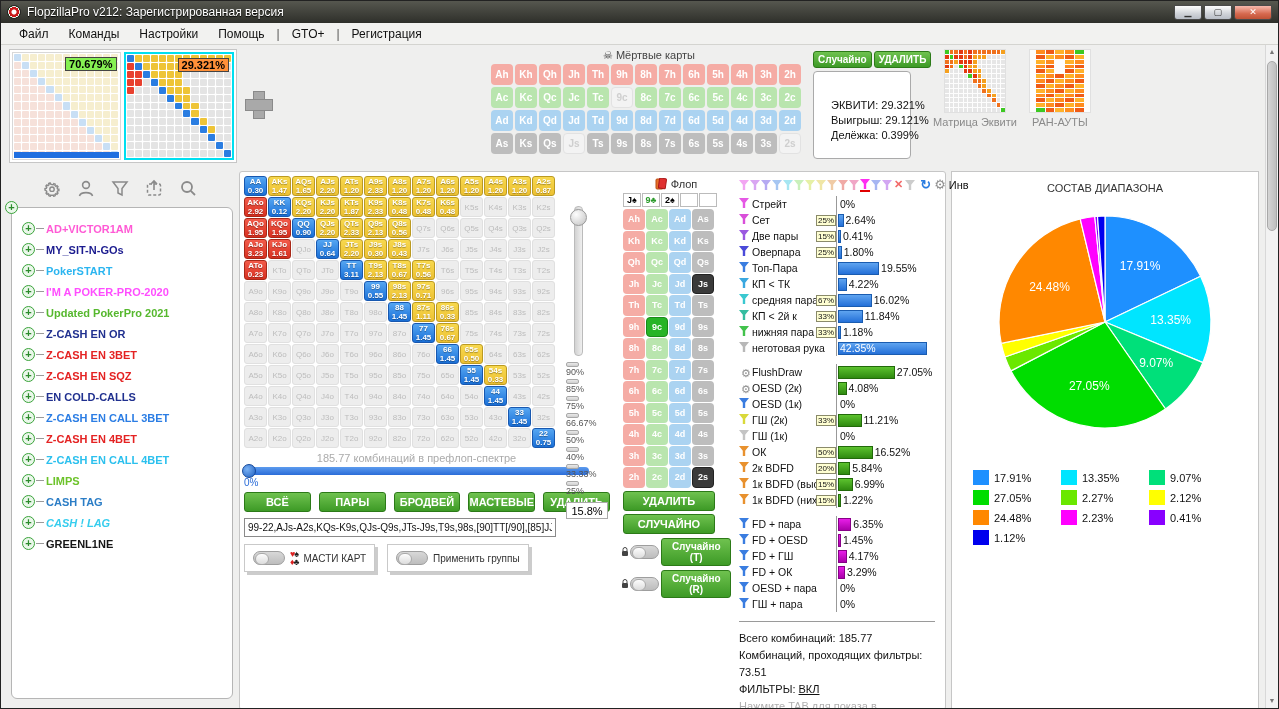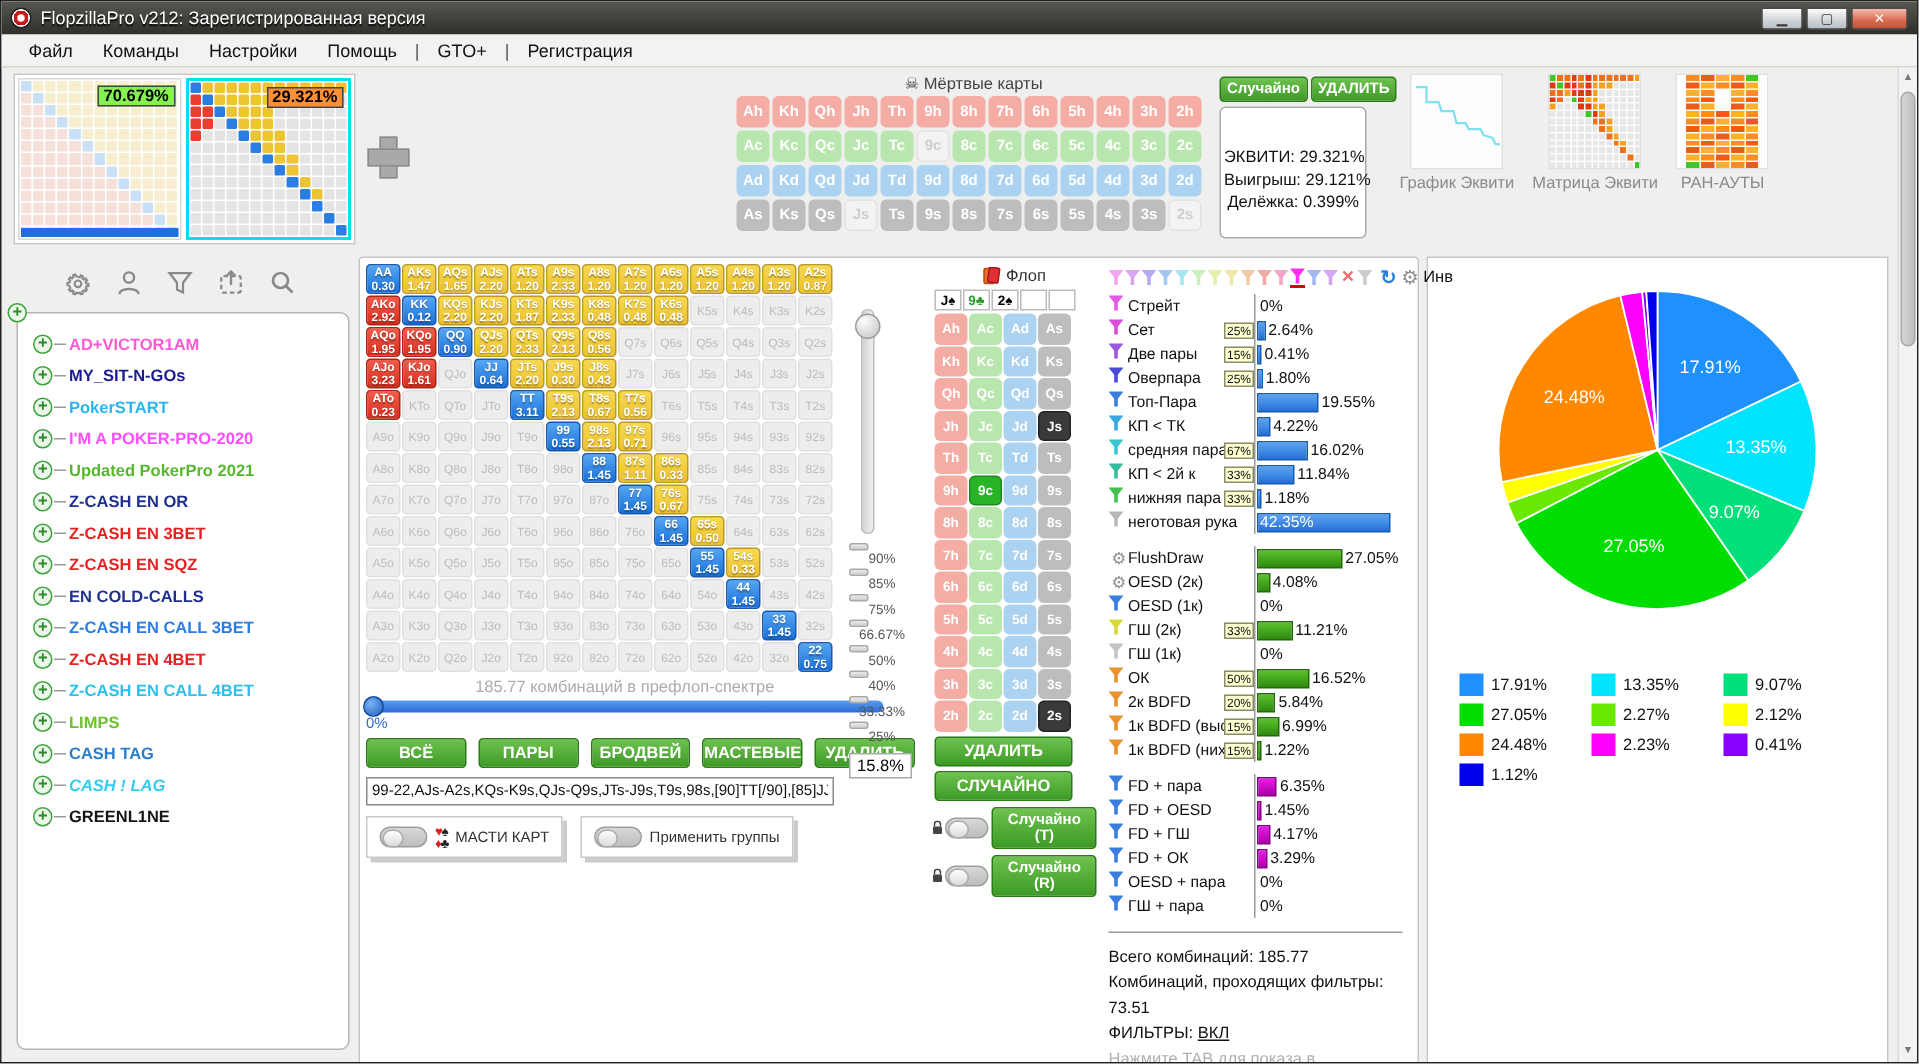--- a/index.html
+++ b/index.html
@@ -37,21 +37,21 @@
   .dead-panel { width:420px; margin-left:220px; position:relative; }
   .dead-title { font-size:11px; color:#444; text-align:center; width:316px; margin-bottom:2px; }
   .dead-grid { width:316px; }
   .dead-row { display:flex; gap:2px; margin-bottom:2px; }
   .dead-card { width:22px; height:21px; border-radius:4px; font-size:10px; font-weight:bold; color:#fff; display:flex; align-items:center; justify-content:center; }
   .dead-card.on-board { background:#f3f3f3 !important; color:#cfcfcf; border:1px solid #e2e2e2; }
   .dead-right { position:absolute; right:0; top:2px; width:98px; }
   .dead-btns { display:flex; gap:2px; margin-bottom:3px; }
   .btn-green { background:linear-gradient(#6fc24f,#3d9a26); border:1px solid #2c7a18; border-radius:3px; color:#fff; font-weight:bold; font-size:10px; padding:2px 4px; text-align:center; }
   .equity-box { border:1px solid #aaa; border-radius:4px; background:#fff; padding:26px 4px 6px 2px; height:88px; }
-  .equity-line { font-size:11px; color:#111; text-align:right; line-height:15px; white-space:nowrap; }
+  .equity-line { font-size:11px; color:#111; text-align:right; line-height:15px; white-space:nowrap;margin-left:15px; }
 
   .thumbs-panel { width:326px; margin-left:22px; display:flex; gap:12px; align-items:flex-start; }
   .thumb { text-align:center; }
   .thumb-box { width:62px; height:64px; background:#fdfdfd; border:1px solid #e0e0e0; margin:0 auto 3px; position:relative; overflow:hidden; }
   .thumb-label { font-size:11px; color:#8a8a8a; white-space:nowrap; }
   .thumb-label.active { color:#111; text-decoration:underline; font-weight:bold; }
   .thumb-grid { display:grid; grid-template-columns:repeat(13,1fr); grid-template-rows:repeat(13,1fr); gap:1px; width:100%; height:100%; }
   .runout-grid { display:grid; grid-template-columns:repeat(5,1fr); grid-template-rows:repeat(13,1fr); gap:1px; width:48px; height:100%; margin:0 auto; }
 
   
@@ -98,21 +98,21 @@
   .toggle-pill::before { content:""; position:absolute; left:1px; top:1px; width:12px; height:10px; border-radius:6px; background:linear-gradient(#fdfdfd,#dcdcdc); border:1px solid #aaa; }
   .toggle-label { font-size:10px; color:#333; }
   .suit-mini { font-size:9px; line-height:8px; letter-spacing:-1px; }
 
   
   .weight-col { position:absolute; left:322px; top:30px; width:44px; text-align:left; }
   .vtrack { width:9px; height:150px; background:linear-gradient(90deg,#d2d2d2,#efefef); border:1px solid #bbb; border-radius:4px; margin-left:8px; position:relative; }
   .vthumb { position:absolute; left:-5px; top:2px; width:17px; height:17px; border-radius:50%; background:radial-gradient(circle at 35% 30%, #fdfdfd, #c2c2c2); border:1px solid #999; }
   .preset { margin-top:2px; }
   .preset .tick { width:13px; height:5px; border-radius:2px; background:linear-gradient(#e9e9e9,#cfcfcf); border:1px solid #a8a8a8; }
-  .preset .pl { font-size:9px; color:#555;text-align:center; }
+  .preset .pl { font-size:9px; color:#555; }
 
   
   .flop-col { width:120px; padding-left:10px; }
   .flop-title { font-size:11px; color:#333; display:flex; align-items:center; justify-content:center; gap:3px; height:16px; }
   .flop-slots { display:flex; gap:1px; margin:1px 0 2px 2px; }
   .flop-slot { width:18px; height:14px; border:1px solid #bbb; background:#fff; font-size:9px; font-weight:bold; display:flex; align-items:center; justify-content:center; }
   .flop-grid { display:grid; grid-template-columns:repeat(4,22px); grid-template-rows:repeat(13,20.5px); gap:1px; margin-left:2px; }
   .flop-card { border-radius:4px; font-size:9px; font-weight:bold; color:#fff; display:flex; align-items:center; justify-content:center; }
   .flop-card.dark { background:#3a3a3a !important; border:1px solid #222; }
   .flop-card.green { background:#27b427 !important; border:1px solid #1a8a1a; }
@@ -610,26 +610,20 @@
         </div>
         <div class="equity-box" id="equity-box">
             <div class="equity-line">ЭКВИТИ: 29.321%</div>
             <div class="equity-line">Выигрыш: 29.121%</div>
             <div class="equity-line">Делёжка: 0.399%</div>
           </div>
       </div>
     </div>
 
     <div class="thumbs-panel" id="thumbs">
-        <div class="thumb">
-          <div class="thumb-box"><svg width="60" height="62">
-              <polyline points="3,8 10,8 10,18 18,18 20,24 28,24 30,32 36,32 38,36 46,36 48,40 54,42 56,46 59,46" fill="none" stroke="#7fe0f0" stroke-width="1.5"></polyline>
-            </svg></div>
-          <div class="thumb-label">График Эквити</div>
-        </div>
         <div class="thumb">
           <div class="thumb-box">
             <div class="thumb-grid">
               <div style="background: rgb(61, 200, 34);"></div>
               <div style="background: rgb(240, 113, 28);"></div>
               <div style="background: rgb(240, 113, 28);"></div>
               <div style="background: rgb(227, 56, 16);"></div>
               <div style="background: rgb(240, 113, 28);"></div>
               <div style="background: rgb(227, 56, 16);"></div>
               <div style="background: rgb(240, 113, 28);"></div>
@@ -2047,20 +2041,21 @@
         <div class="totals-line">
           <span>ФИЛЬТРЫ:</span>
           <span class="filters-state">ВКЛ</span>
         </div>
         <div class="hint-line">Нажмите TAB для показа в КОМБИНАЦИЯХ</div>
 
       </div>
     </div>
 
     <div class="pie-panel">
+      <div class="pie-title">СОСТАВ ДИАПАЗОНА</div>
       <svg id="pie-svg" width="306" height="262">
           <path d="M153,128 L153.0,22.0 A106,106 0 0 1 248.6,82.3 Z" fill="#1e90ff" stroke="#fff" stroke-width="1.2"></path>
           <text x="188.1" y="76.4" text-anchor="middle" fill="#fff" font-size="12">17.91%</text>
           <path d="M153,128 L248.6,82.3 A106,106 0 0 1 250.9,168.6 Z" fill="#00e5ff" stroke="#fff" stroke-width="1.2"></path>
           <text x="218.7" y="130.3" text-anchor="middle" fill="#fff" font-size="12">13.35%</text>
           <path d="M153,128 L250.9,168.6 A106,106 0 0 1 213.5,215.0 Z" fill="#00e07a" stroke="#fff" stroke-width="1.2"></path>
           <text x="204.2" y="173.2" text-anchor="middle" fill="#fff" font-size="12">9.07%</text>
           <path d="M153,128 L213.5,215.0 A106,106 0 0 1 58.9,176.9 Z" fill="#00dd00" stroke="#fff" stroke-width="1.2"></path>
           <text x="137.3" y="195.8" text-anchor="middle" fill="#fff" font-size="12">27.05%</text>
           <path d="M153,128 L58.9,176.9 A106,106 0 0 1 52.9,163.0 Z" fill="#6ae800" stroke="#fff" stroke-width="1.2"></path>

